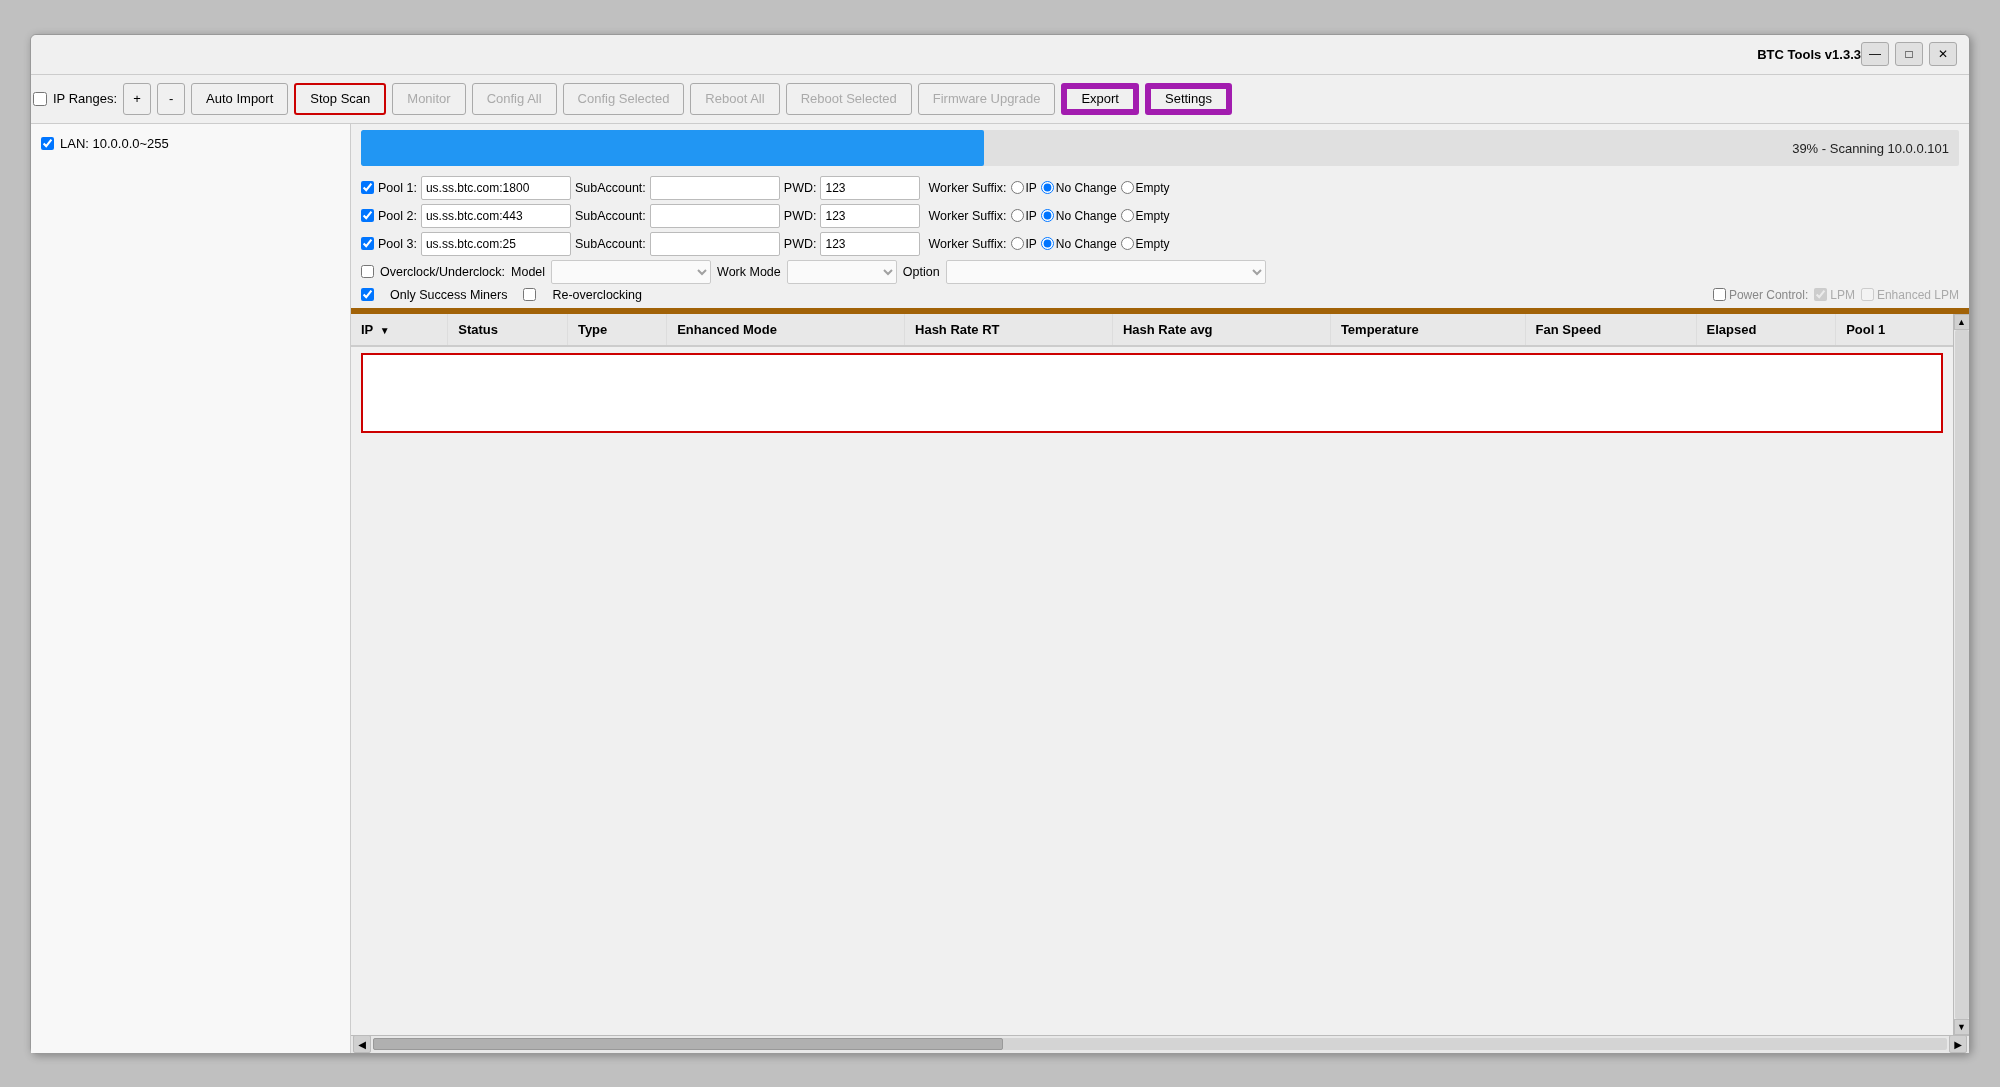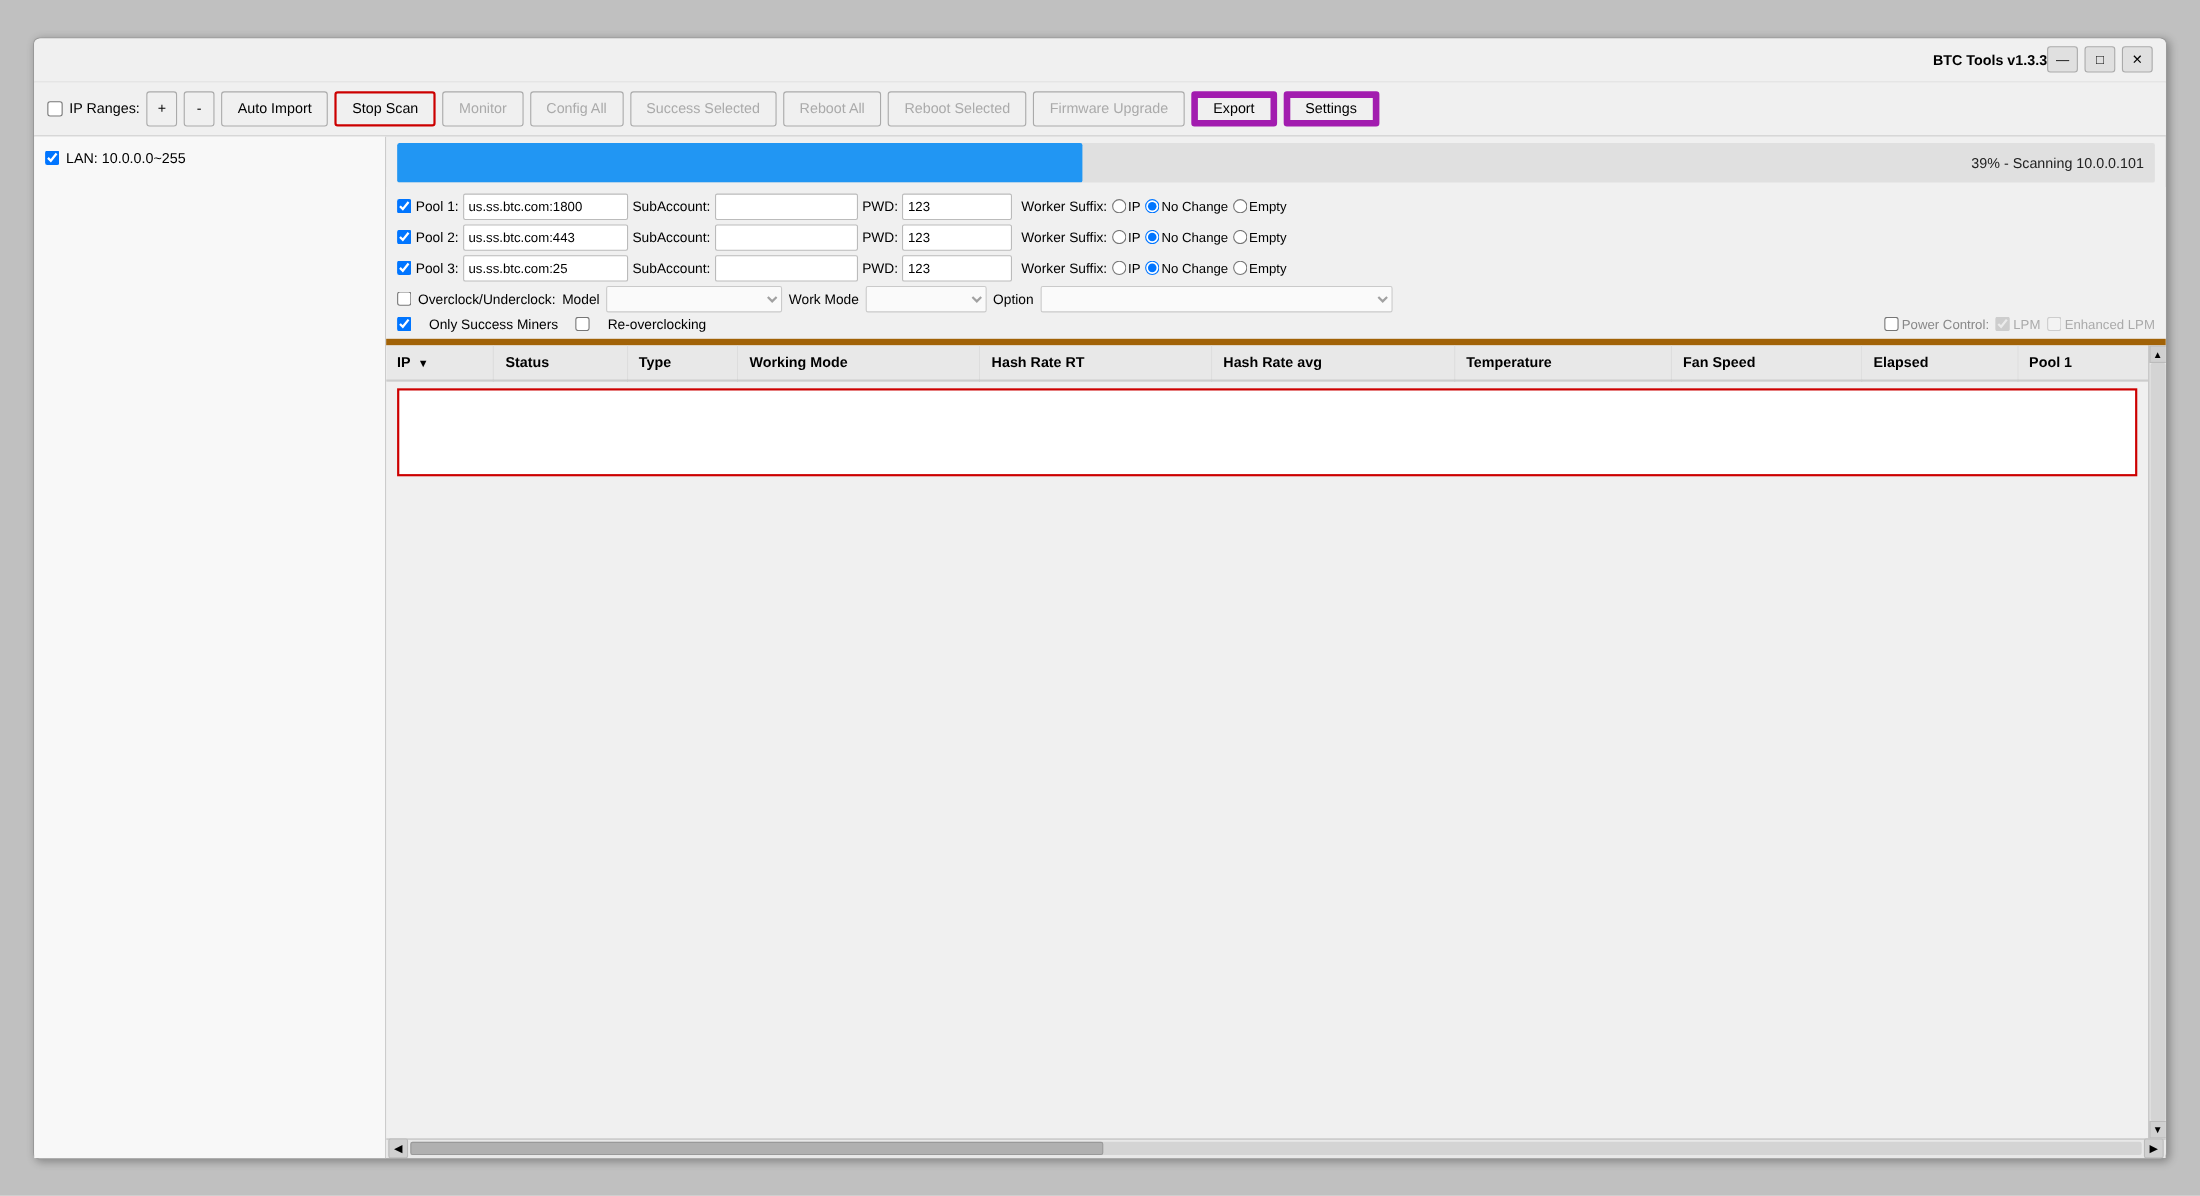--- a/index.html
+++ b/index.html
@@ -53,21 +53,21 @@
       cursor: pointer;
       font-size: 12px;
       display: flex;
       align-items: center;
       justify-content: center;
     }
 
     .toolbar {
       display: flex;
       align-items: center;
-      padding: 8px 12px;
+      padding: 8px 2px;
       gap: 6px;
       border-bottom: 1px solid #ccc;
       background: #f0f0f0;
       flex-wrap: nowrap;
     }
     .toolbar-checkbox {
       width: 14px;
       height: 14px;
       cursor: pointer;
     }
@@ -355,21 +355,21 @@
 
   <div class="toolbar">
     <input type="checkbox" class="toolbar-checkbox" style="">
     <span class="toolbar-label">IP Ranges:</span>
     <button class="toolbar-btn small-btn">+</button>
     <button class="toolbar-btn small-btn">-</button>
     <button class="toolbar-btn">Auto Import</button>
     <button class="toolbar-btn active-red">Stop Scan</button>
     <button class="toolbar-btn disabled">Monitor</button>
     <button class="toolbar-btn disabled">Config All</button>
-    <button class="toolbar-btn disabled">Success Selected</button>
+    <button class="toolbar-btn disabled">Config Selected</button>
     <button class="toolbar-btn disabled">Reboot All</button>
     <button class="toolbar-btn disabled">Reboot Selected</button>
     <button class="toolbar-btn disabled">Firmware Upgrade</button>
     <button class="toolbar-btn bold-btn">Export</button>
     <button class="toolbar-btn bold-btn">Settings</button>
   </div>
 
   <div class="main-content">
 
     <div class="sidebar">
@@ -478,21 +478,21 @@
           <div class="table-inner">
             <table>
               <thead>
                 <tr>
                   <th class="sortable">
                     <span>IP</span>
                     <span class="sort-arrow">▼</span>
                   </th>
                   <th><span>Status</span></th>
                   <th><span>Type</span></th>
-                  <th><span>Working Mode</span></th>
+                  <th><span>Enhanced Mode</span></th>
                   <th><span>Hash Rate RT</span></th>
                   <th><span>Hash Rate avg</span></th>
                   <th><span>Temperature</span></th>
                   <th><span>Fan Speed</span></th>
                   <th><span>Elapsed</span></th>
                   <th><span>Pool 1</span></th>
                 </tr>
               </thead>
               <tbody>
               </tbody>

